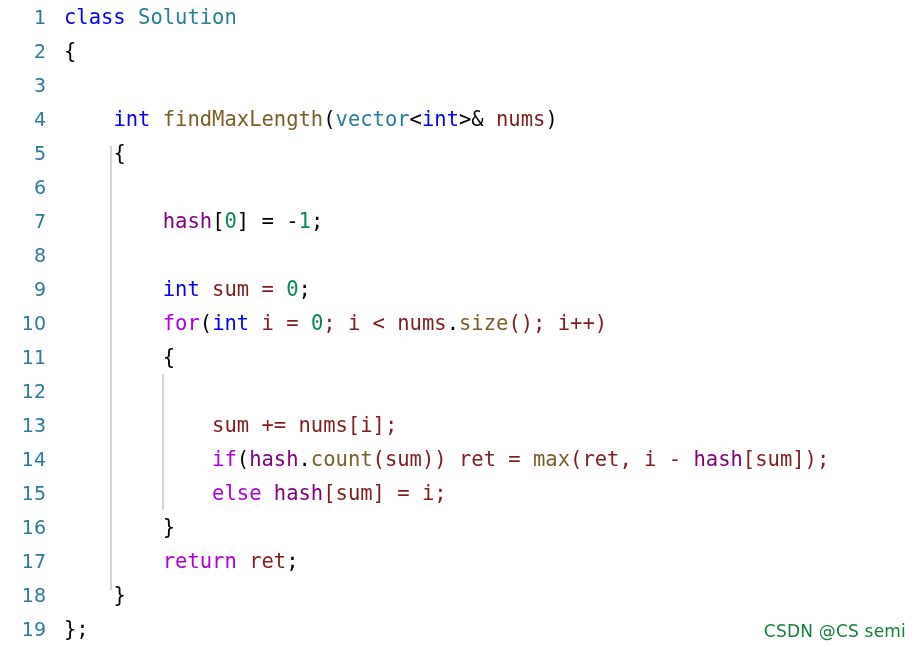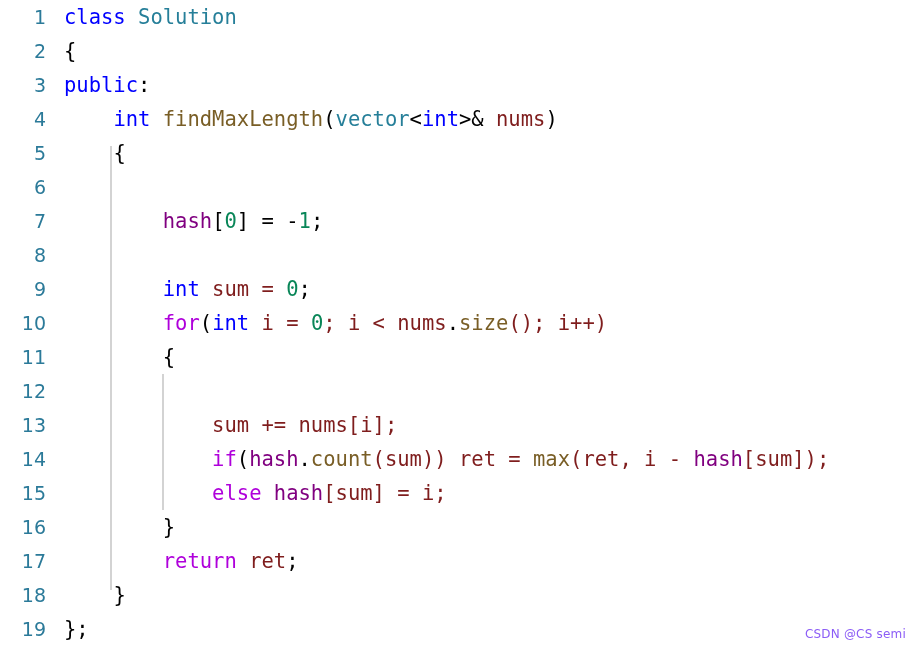--- a/index.html
+++ b/index.html
@@ -79,22 +79,22 @@
     width: 2px;
     background: #d3d3d3;
   }
 
   
   .watermark {
     position: absolute;
     right: 10px;
     bottom: 6px;
     font-family: "DejaVu Sans", "Liberation Sans", sans-serif;
-    font-size: 12px;
-    color: #8b5cf6;
+    font-size: 17px;
+    color: #15803d;
     user-select: none;
     letter-spacing: 0.2px;
   }
 </style>
 </head>
 <body>
 
 <div id="editor">
 
   <div class="code-area">
@@ -107,21 +107,20 @@
       <span class="line-code"><span class="t-keyword">class</span><span class="t-plain"> </span><span class="t-type">Solution</span></span>
     </div>
 
     <div class="line">
       <span class="gutter-num">2</span>
       <span class="line-code"><span class="t-punct">{</span></span>
     </div>
 
     <div class="line">
       <span class="gutter-num">3</span>
-      <span class="line-code"><span class="t-keyword">public</span><span class="t-punct">:</span></span>
     </div>
 
     <div class="line">
       <span class="gutter-num">4</span>
       <span class="line-code"><span class="t-plain">    </span><span class="t-keyword">int</span><span class="t-plain"> </span><span class="t-function">findMaxLength</span><span class="t-punct">(</span><span class="t-type">vector</span><span class="t-punct">&lt;</span><span class="t-keyword">int</span><span class="t-punct">&gt;&amp; </span><span class="t-plain">nums</span><span class="t-punct">)</span></span>
     </div>
 
     <div class="line">
       <span class="gutter-num">5</span>
       <span class="line-code"><span class="t-plain">    </span><span class="t-punct">{</span></span>

